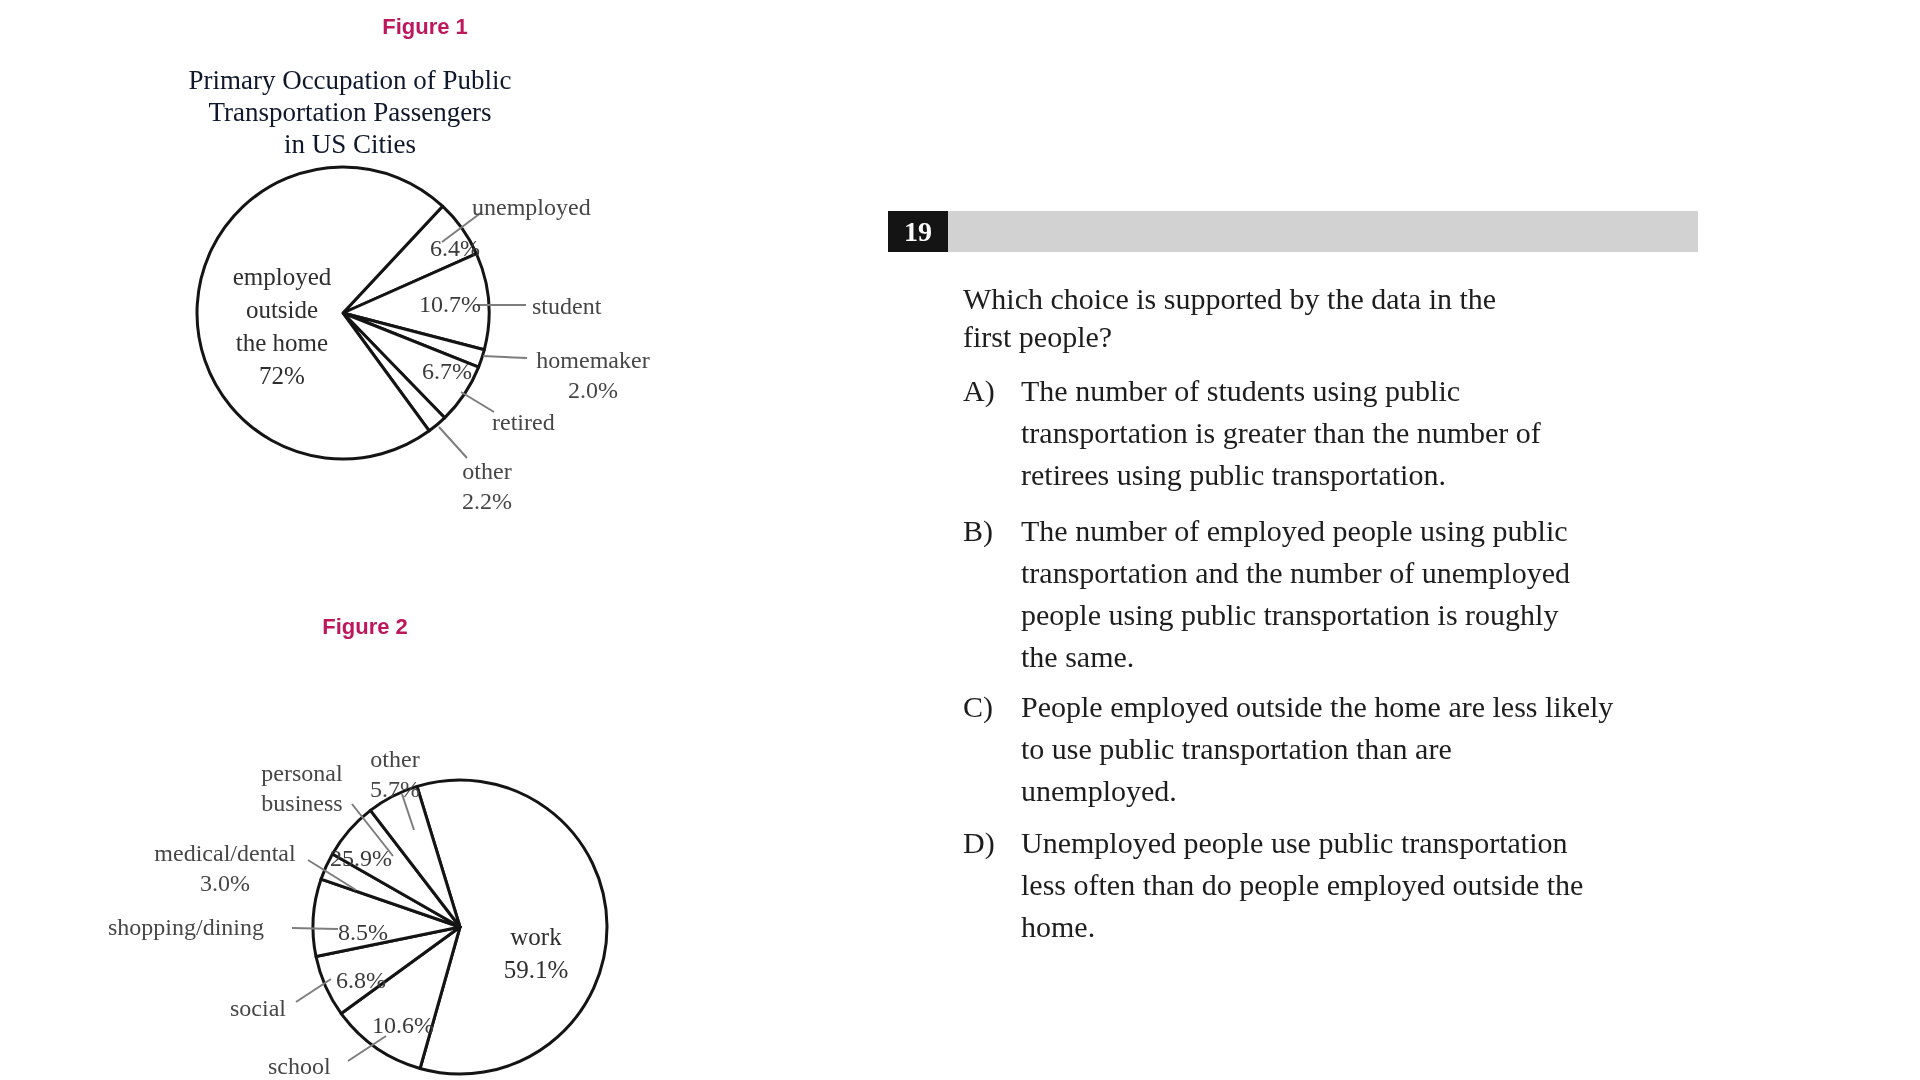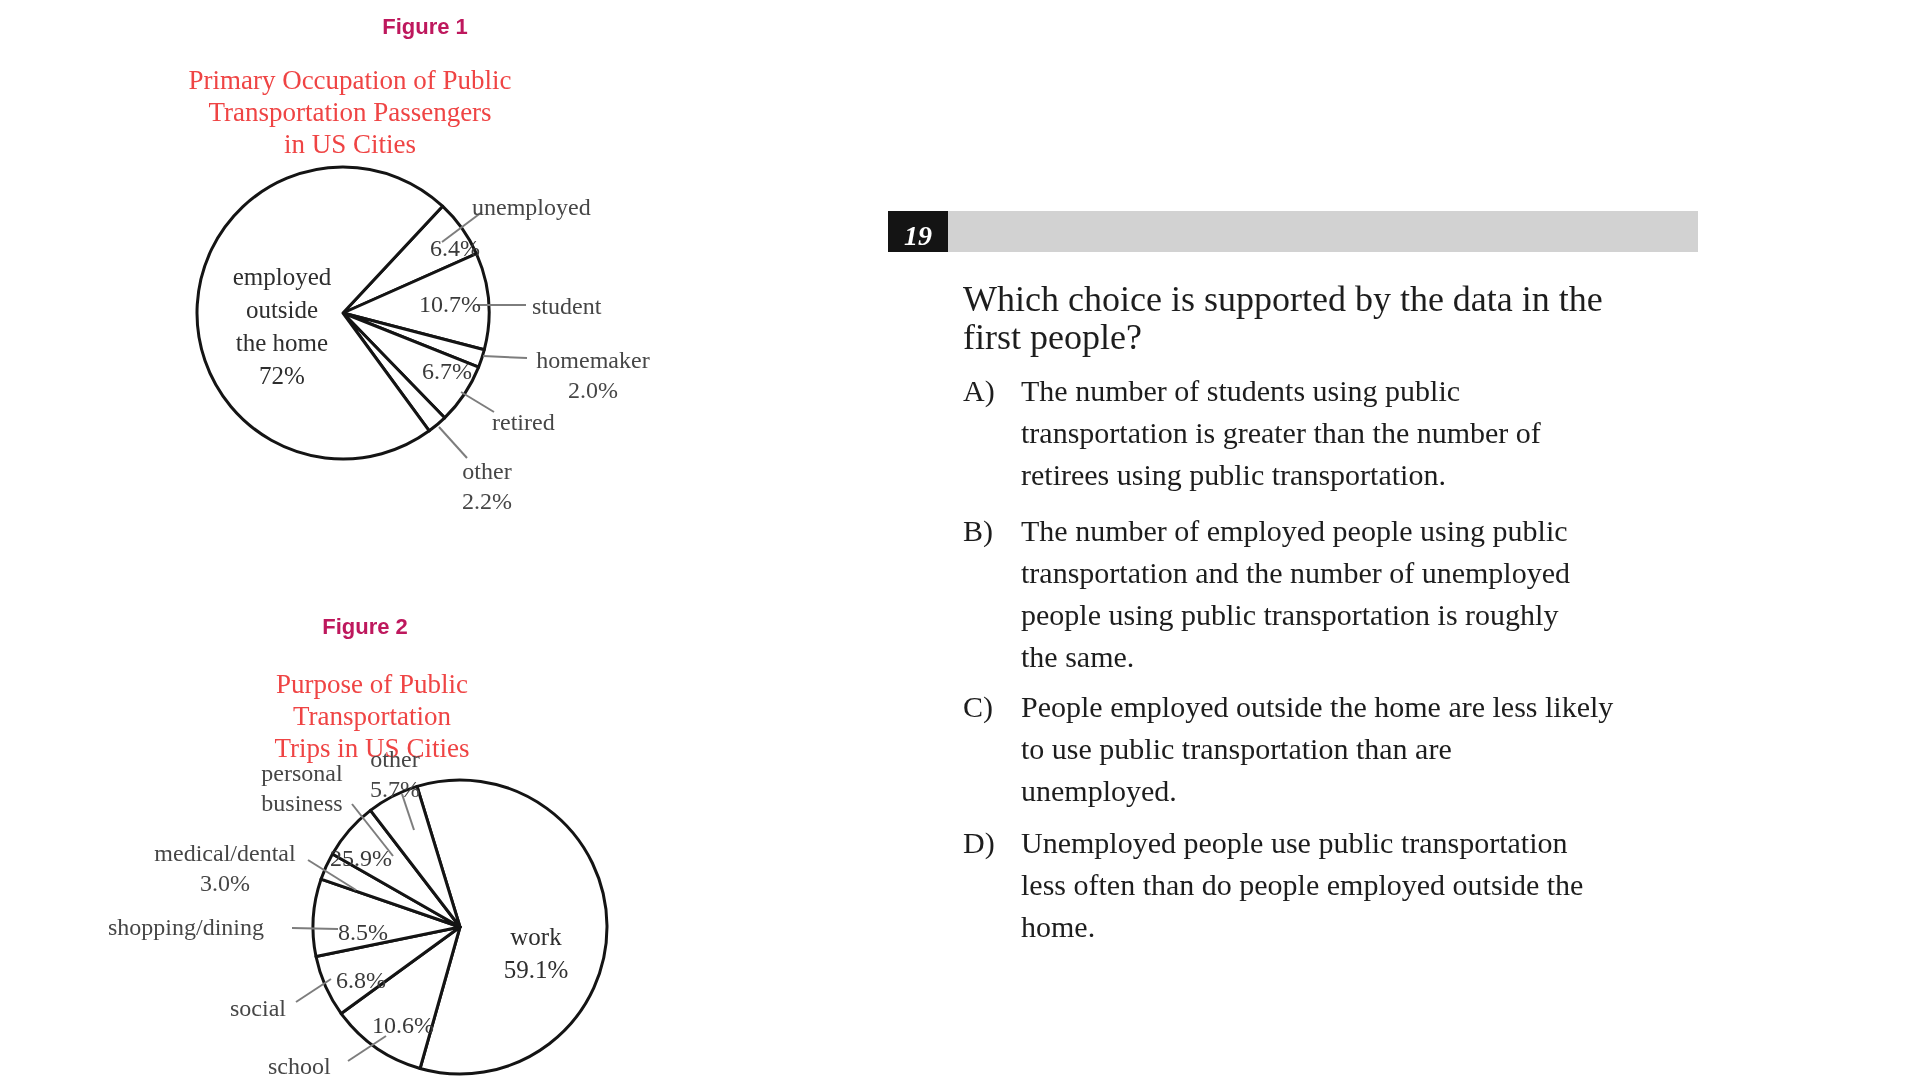--- a/index.html
+++ b/index.html
@@ -2,21 +2,21 @@
 <html><head>
 <meta charset="utf-8">
 <style>
   html,body{margin:0;padding:0;background:#ffffff;}
   .page{position:relative;width:1920px;height:1080px;background:#ffffff;overflow:hidden;
         font-family:"Liberation Serif","DejaVu Serif",serif;color:#1d1d1d;}
   .abs{position:absolute;}
   
   .fig-label{font-family:"Liberation Sans","DejaVu Sans",sans-serif;font-weight:700;
              font-size:22px;color:#be185d;text-align:center;}
-  .fig-subtitle{font-size:27px;color:#ef4444;text-align:center;line-height:32px;}
+  .fig-subtitle{font-size:27px;color:#0f172a;text-align:center;line-height:32px;}
   
   svg.pie{position:absolute;overflow:visible;}
   svg.pie path{fill:#ffffff;stroke:#141414;stroke-width:3;stroke-linejoin:round;}
   svg.pie line.leader{stroke:#7d7d7d;stroke-width:2;}
   
   .pie-callout{font-size:24px;color:#464646;line-height:30px;}
   .pie-pct{font-size:24px;color:#3a3a3a;text-align:center;}
   .pie-inner{font-size:25px;color:#2e2e2e;text-align:center;line-height:33px;}
   .ctr{text-align:center;}
   
@@ -42,24 +42,24 @@
   .f2-lbl-sd{left:108px;top:912px;width:182px;}
   .f2-pct-pb{left:330px;top:845px;width:58px;}
   .f2-pct-sd{left:334px;top:919px;width:58px;}
   .f2-pct-social{left:332px;top:967px;width:58px;}
   .f2-lbl-social{left:230px;top:993px;width:66px;}
   .f2-pct-school{left:368px;top:1012px;width:70px;}
   .f2-lbl-school{left:268px;top:1051px;width:78px;}
   .f2-lbl-work{left:494px;top:920px;width:84px;}
   
   .q-badge{left:888px;top:211px;width:60px;height:41px;background:#141414;color:#ffffff;
-           display:flex;align-items:flex-end;justify-content:center;
-           font-size:28px;font-weight:700;font-style:italic;}
+           display:flex;align-items:center;justify-content:center;
+           font-size:28px;font-weight:700;}
   .q-bar{left:948px;top:211px;width:750px;height:41px;background:#d2d2d2;}
-  .q-prompt{left:963px;top:280px;width:700px;font-size:36px;line-height:38px;color:#1d1d1d;}
+  .q-prompt{left:963px;top:280px;width:700px;font-size:30px;line-height:38px;color:#1d1d1d;}
   .choice{left:963px;width:780px;display:flex;font-size:30px;line-height:42px;color:#1d1d1d;}
   .choice .letter{width:58px;flex:0 0 58px;}
   .choice-a{top:370px;}
   .choice-b{top:510px;}
   .choice-c{top:686px;}
   .choice-d{top:822px;}
 </style>
 </head>
 <body>
 
@@ -110,24 +110,20 @@
   </div>
 
   <div class="abs pie-callout f1-lbl-retired">retired</div>
   <div class="abs pie-callout ctr f1-lbl-other">
     <div>other</div>
     <div>2.2%</div>
   </div>
 
   <div class="abs fig-label f2-title">Figure 2</div>
 
-  <div class="abs fig-subtitle f2-sub">
-    <div>Purpose of Public Transportation</div>
-    <div>Trips in US Cities</div>
-  </div>
 
   <svg class="pie f2-svg" width="330" height="310" viewBox="0 0 330 310">
     <g>
         <path d="M 170 153 L 127.02 12.42 A 147 147 0 1 1 130.07 294.47 Z"></path>
         <path d="M 170 153 L 130.07 294.47 A 147 147 0 0 1 51.20 239.57 Z"></path>
         <path d="M 170 153 L 51.20 239.57 A 147 147 0 0 1 26.00 182.56 Z"></path>
         <path d="M 170 153 L 26.00 182.56 A 147 147 0 0 1 31.01 105.14 Z"></path>
         <path d="M 170 153 L 31.01 105.14 A 147 147 0 0 1 42.44 79.94 Z"></path>
         <path d="M 170 153 L 42.44 79.94 A 147 147 0 0 1 80.47 36.41 Z"></path>
         <path d="M 170 153 L 80.47 36.41 A 147 147 0 0 1 127.02 12.42 Z"></path>

